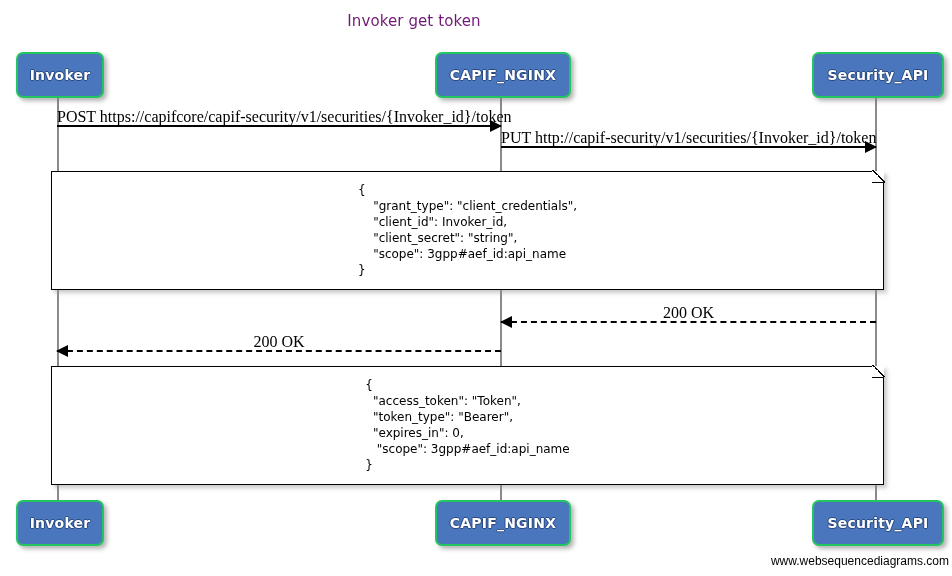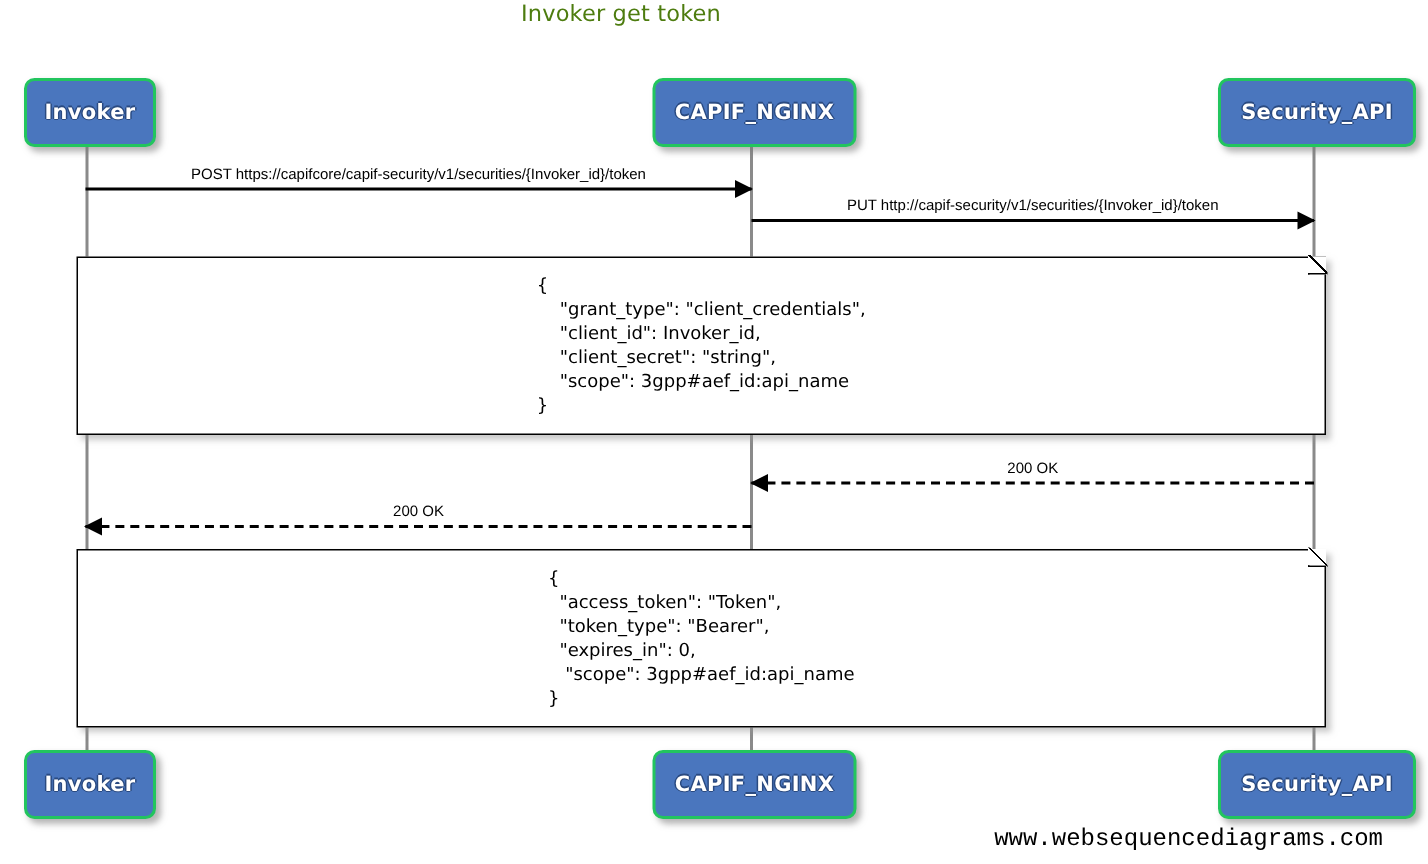--- a/index.html
+++ b/index.html
@@ -17,27 +17,27 @@
   }
 
   #diagram-canvas {
     position: absolute;
     inset: 0;
   }
 
   
   .diagram-title {
     position: absolute;
-    top: 0;
+    top: 12px;
     left: 0;
     width: 828px;
     text-align: center;
     font-size: 15px;
     font-family: "DejaVu Sans", sans-serif;
-    color: #4d7c0f;
+    color: #701a75;
     letter-spacing: .1px;
   }
 
   
   .lifeline {
     position: absolute;
     width: 2px;
     background: #8a8a8a;
   }
 
@@ -96,22 +96,22 @@
   }
   .arrow-head.left {
     left: -1px;
     border-right: 12px solid #000;
   }
   .message-label {
     position: absolute;
     bottom: 3px;
     width: 100%;
     text-align: center;
-    font-size: 10px;
-    font-family: Liberation Sans, sans-serif;
+    font-size: 16px;
+    font-family: Liberation Serif, serif;
     color: #000;
     white-space: nowrap;
     line-height: 14px;
   }
 
   
   .note {
     position: absolute;
     background: #ffffff;
     border: 1px solid #000;
@@ -157,24 +157,24 @@
     font-size: 12px;
     font-family: "DejaVu Sans", sans-serif;
     line-height: 16px;
     white-space: pre;
     color: #000;
   }
 
   
   .footer-watermark {
     position: absolute;
-    right: 30px;
+    right: 3px;
     bottom: 8px;
-    font-size: 16px;
-    font-family: Liberation Mono, monospace;
+    font-size: 12px;
+    font-family: Liberation Sans, sans-serif;
     color: #000;
   }
 </style>
 </head>
 <body>
 
 <div id="diagram-canvas">
 
   <div class="diagram-title">Invoker get token</div>
 

